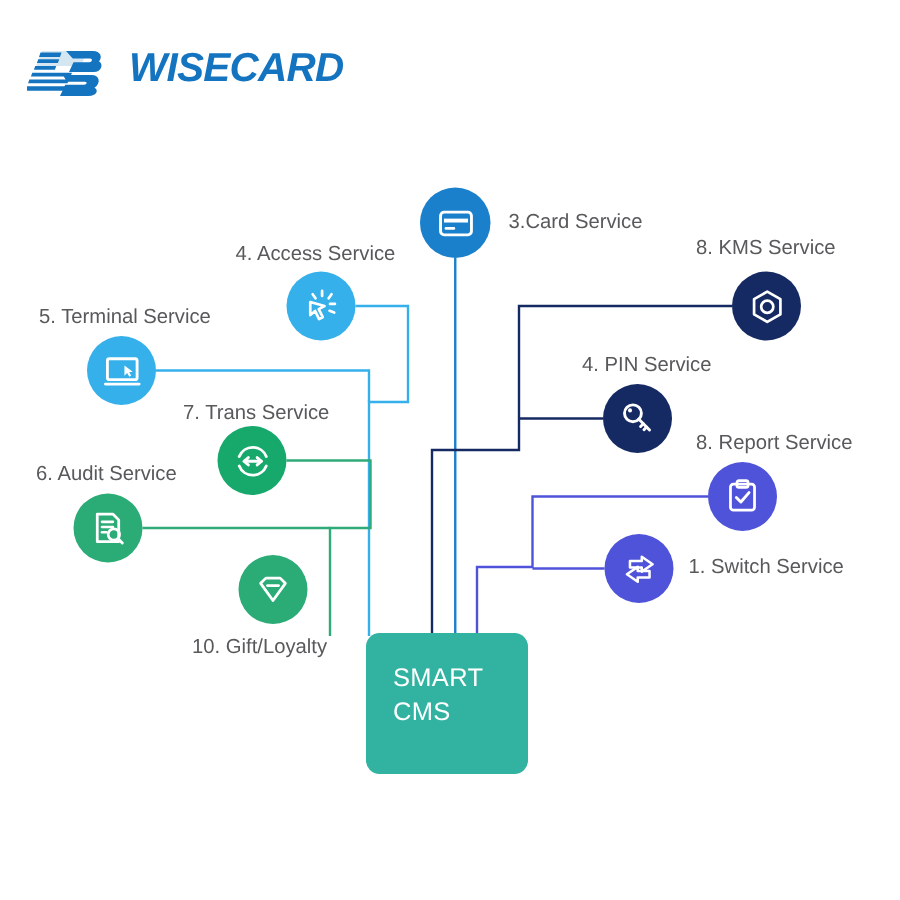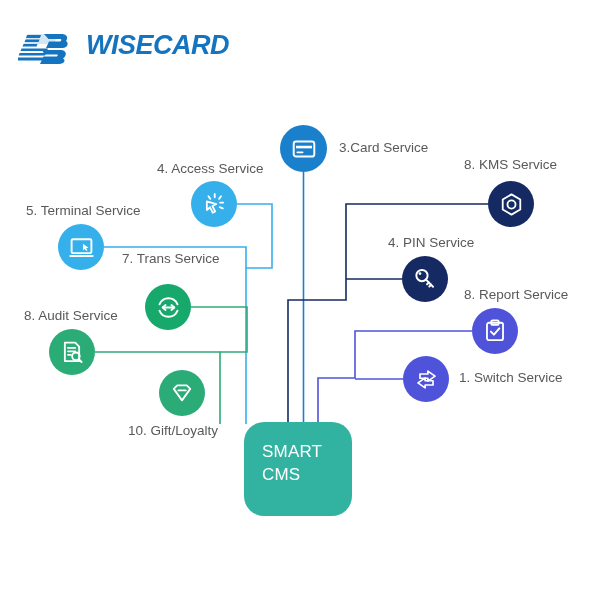--- a/index.html
+++ b/index.html
@@ -63,21 +63,21 @@
   }
 
   
   #cms-box {
     position: absolute;
     left: 244px;
     top: 422px;
     width: 108px;
     height: 94px;
     background: #32b3a2;
-    border-radius: 20px;
+    border-radius: 9px;
     box-sizing: border-box;
     padding: 18px 0 0 18px;
   }
   #cms-box .cms-line {
     display: block;
     color: #ffffff;
     font-size: 17px;
     line-height: 23px;
     letter-spacing: 0.2px;
   }
@@ -188,33 +188,33 @@
 
   <div class="node" style="left:145px; top:284px; width:46px; height:46px; background:#17a86c;">
     <svg width="27" height="27" viewBox="0 0 24 24">
       <path d="M4.0 9.2 A8.6 8.6 0 0 1 20.0 9.2" fill="none" stroke="#fff" stroke-width="1.7" stroke-linecap="round"></path>
       <path d="M4.0 14.8 A8.6 8.6 0 0 0 20.0 14.8" fill="none" stroke="#fff" stroke-width="1.7" stroke-linecap="round"></path>
       <line x1="7.0" y1="12" x2="17.0" y2="12" stroke="#fff" stroke-width="1.7" stroke-linecap="round"></line>
       <path d="M9.4 9.8 L6.8 12 L9.4 14.2" fill="none" stroke="#fff" stroke-width="1.7" stroke-linecap="round" stroke-linejoin="round"></path>
       <path d="M14.6 9.8 L17.2 12 L14.6 14.2" fill="none" stroke="#fff" stroke-width="1.7" stroke-linecap="round" stroke-linejoin="round"></path>
     </svg>
   </div>
-  <div class="label" style="left:122px; top:252px;">7. Trans Service</div>
+  <div class="label" style="left:122px; top:268px;">7. Trans Service</div>
 
   <div class="node" style="left:49px; top:329px; width:46px; height:46px; background:#2bab76;">
     <svg width="26" height="26" viewBox="0 0 24 24">
       <path d="M5.4 3.4 L15.0 3.4 L18.6 7.0 L18.6 20.4 L5.4 20.4 Z" fill="none" stroke="#fff" stroke-width="1.7" stroke-linejoin="round"></path>
       <line x1="8.3" y1="8.2" x2="15.0" y2="8.2" stroke="#fff" stroke-width="1.6" stroke-linecap="round"></line>
       <line x1="8.3" y1="11.4" x2="15.0" y2="11.4" stroke="#fff" stroke-width="1.6" stroke-linecap="round"></line>
       <line x1="8.3" y1="14.6" x2="11.0" y2="14.6" stroke="#fff" stroke-width="1.6" stroke-linecap="round"></line>
       <circle cx="15.6" cy="16.0" r="3.5" fill="none" stroke="#fff" stroke-width="1.7"></circle>
       <line x1="18.2" y1="18.6" x2="20.8" y2="21.2" stroke="#fff" stroke-width="1.8" stroke-linecap="round"></line>
     </svg>
   </div>
-  <div class="label" style="left:24px; top:309px;">8. Audit Service</div>
+  <div class="label" style="left:24px; top:309px;">6. Audit Service</div>
 
   <div class="node" style="left:403px; top:356px; width:46px; height:46px; background:#4f53d9;">
     <svg width="27" height="27" viewBox="0 0 24 24">
       <path d="M13.2 4.6 L19.6 9.0 L13.2 13.4 L13.2 10.9 L6.2 10.9 L6.2 7.1 L13.2 7.1 Z" fill="none" stroke="#fff" stroke-width="1.5" stroke-linejoin="round"></path>
       <path d="M10.8 10.6 L4.4 15.0 L10.8 19.4 L10.8 16.9 L17.8 16.9 L17.8 13.1 L10.8 13.1 Z" fill="none" stroke="#fff" stroke-width="1.5" stroke-linejoin="round"></path>
     </svg>
   </div>
   <div class="label" style="left:459px; top:371px;">1. Switch Service</div>
 
   <div class="node" style="left:159px; top:370px; width:46px; height:46px; background:#2bab76;">

